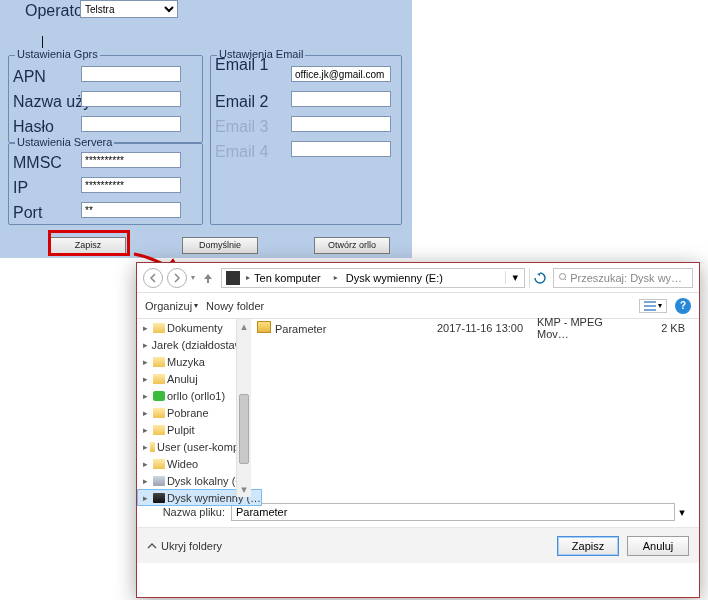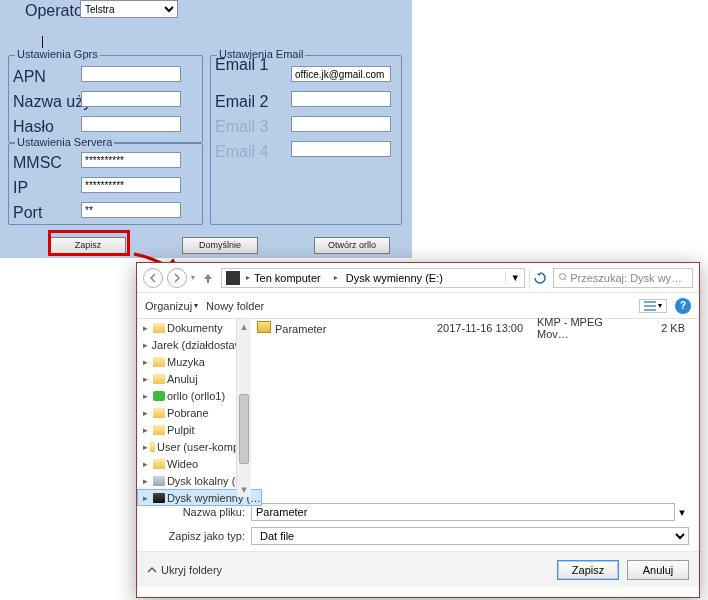--- a/index.html
+++ b/index.html
@@ -132,21 +132,21 @@
       display: flex; height: 18px; align-items: center; font-size: 11px; color: #333; cursor: pointer;
     }
     .file-ico { width: 14px; height: 12px; margin-right: 4px; background: linear-gradient(#ffdf80,#e6b640); border:1px solid #bd8a1e; display:inline-block;}
     .scroller-v { position:absolute; top:0; right:0; bottom:0; width:15px; background:#f0f0f0; border-left:1px solid #e0e0e0;}
     .scroller-up,.scroller-dn{height:15px; display:flex;align-items:center;justify-content:center;color:#888;cursor:pointer;}
     .scroller-thumb{ background:#c9c9c9; border:1px solid #aaa; margin:0 2px; border-radius:2px;}
 
     .bottom-fields {
       padding: 6px 10px 0; font-size: 11px;
     }
-    .bf-row { display:flex; align-items:center; margin-bottom:6px;margin-left:20px; }
+    .bf-row { display:flex; align-items:center; margin-bottom:6px; }
     .bf-lbl { width: 78px; text-align: right; margin-right: 6px; color:#333;}
     .bf-input, .bf-select {
       flex:1; height:18px; border:1px solid #b8b8b8; background:#fff; font-size:11px; padding:0 4px;
     }
 
     .dlg-btn-row {
       display:flex; align-items:center; padding: 6px 10px; gap: 8px;
       border-top: 1px solid #e6e6e6; background:#f3f3f3; height:36px;
     }
     .hide-fold { display:flex; align-items:center; gap:4px; cursor:pointer; color:#333;}
@@ -364,26 +364,20 @@
       </div>
     </div>
   </div>
 
   <div class="bottom-fields">
     <div class="bf-row">
       <span class="bf-lbl">Nazwa pliku:</span>
       <input class="bf-input" value="Parameter" style="">
       <span style="width:14px;text-align:center;cursor:pointer">▾</span>
     </div>
-    <div class="bf-row">
-      <span class="bf-lbl">Zapisz jako typ:</span>
-      <select class="bf-select">
-        <option>Dat file</option>
-      </select>
-    </div>
   </div>
 
   <div class="dlg-btn-row">
     <span class="hide-fold">
       <svg width="10" height="10">
           <path d="M1,7 L5,3 L9,7" stroke="#555" fill="none" stroke-width="1.4"></path>
         </svg>
       <span>Ukryj foldery</span>
     </span>
     <span class="spacer"></span>

